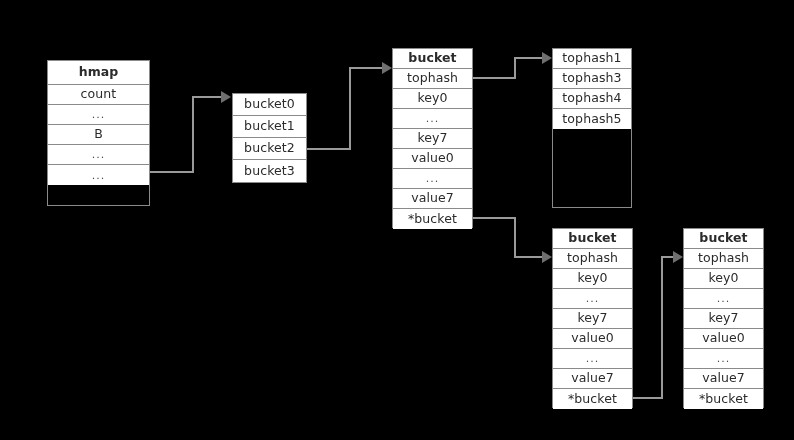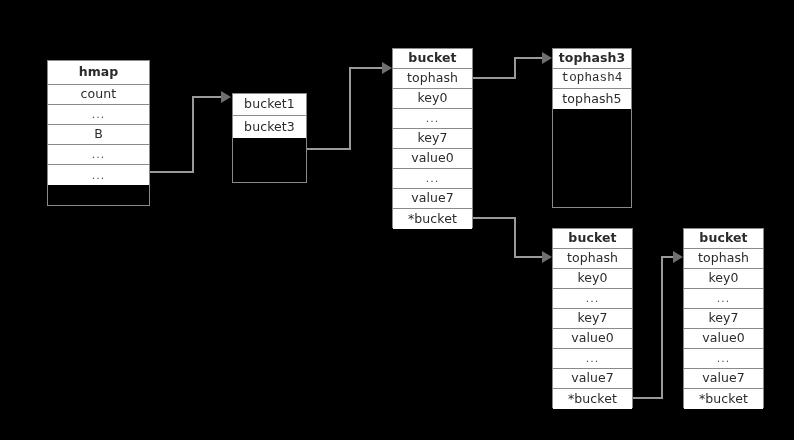--- a/index.html
+++ b/index.html
@@ -72,39 +72,42 @@
   <div class="struct" style="left:47px; top:60px; width:103px; height:146px;">
     <div class="row header" style="height:24px;">hmap</div>
     <div class="row" style="height:20px;">count</div>
     <div class="row ellipsis" style="height:20px;">...</div>
     <div class="row" style="height:20px;">B</div>
     <div class="row ellipsis" style="height:20px;">...</div>
     <div class="row ellipsis" style="height:20px;">...</div>
   </div>
 
   <div class="struct" style="left:232px; top:93px; width:75px; height:90px;">
+    <div class="row" style="height:22px;">bucket0</div>
     <div class="row" style="height:22px;">bucket1</div>
+    <div class="row" style="height:22px;">bucket2</div>
     <div class="row" style="height:22px;">bucket3</div>
   </div>
 
   <div class="struct" style="left:392px; top:48px; width:81px; height:180px;">
     <div class="row header" style="height:20px;">bucket</div>
     <div class="row" style="height:20px;">tophash</div>
     <div class="row" style="height:20px;">key0</div>
     <div class="row ellipsis" style="height:20px;">...</div>
     <div class="row" style="height:20px;">key7</div>
     <div class="row" style="height:20px;">value0</div>
     <div class="row ellipsis" style="height:20px;">...</div>
     <div class="row" style="height:20px;">value7</div>
     <div class="row" style="height:20px;">*bucket</div>
   </div>
 
   <div class="struct" style="left:552px; top:48px; width:80px; height:160px;">
-    <div class="row" style="height:20px;font-weight:bold;">tophash3</div>
-    <div class="row" style="height:20px;font-family:Liberation Mono, monospace;">tophash4</div>
+    <div class="row" style="height:20px;">tophash1</div>
+    <div class="row" style="height:20px;">tophash3</div>
+    <div class="row" style="height:20px;">tophash4</div>
     <div class="row" style="height:20px;">tophash5</div>
   </div>
 
   <div class="struct" style="left:552px; top:228px; width:81px; height:180px;">
     <div class="row header" style="height:20px;">bucket</div>
     <div class="row" style="height:20px;">tophash</div>
     <div class="row" style="height:20px;">key0</div>
     <div class="row ellipsis" style="height:20px;">...</div>
     <div class="row" style="height:20px;">key7</div>
     <div class="row" style="height:20px;">value0</div>

